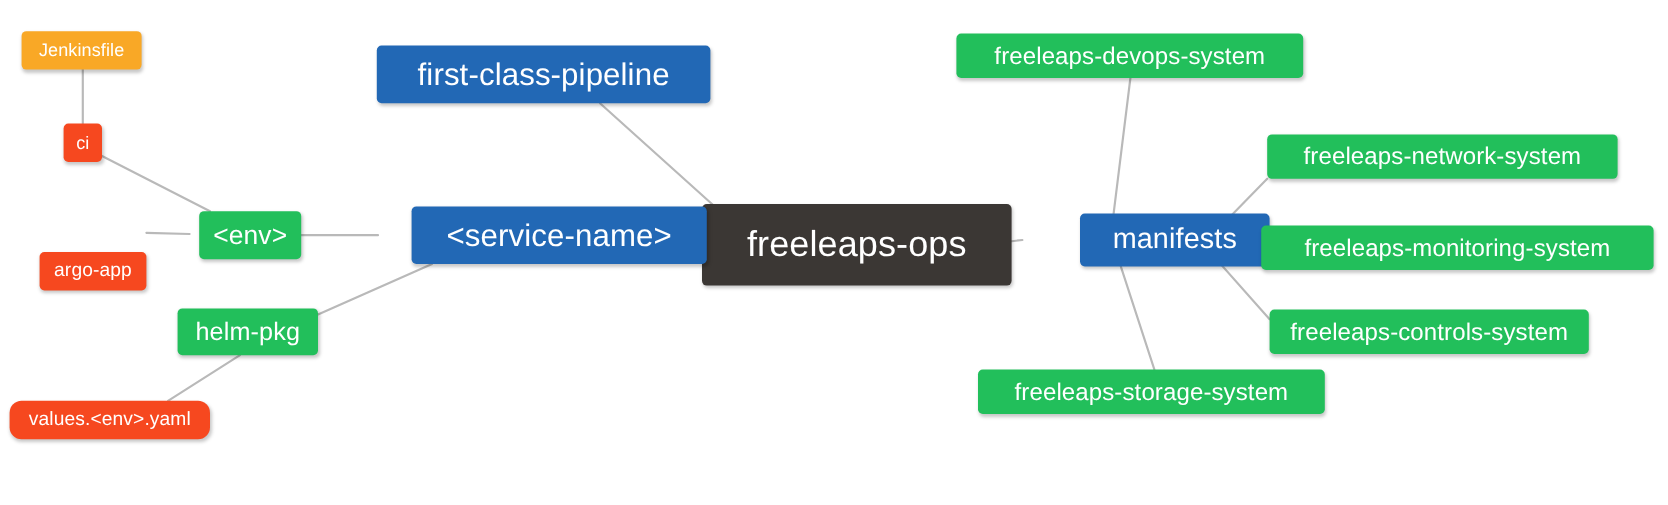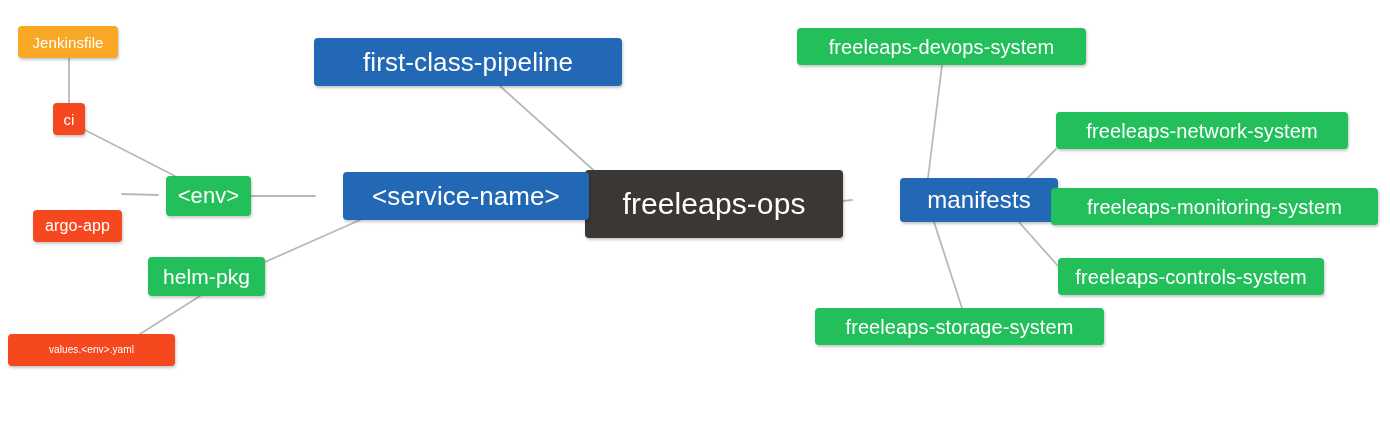--- a/index.html
+++ b/index.html
@@ -61,27 +61,27 @@
       <line x1="200" y1="296" x2="140" y2="334" stroke="#b9b9b9" stroke-width="1.8" stroke-linecap="round"></line>
       <line x1="928" y1="178" x2="942" y2="65" stroke="#b9b9b9" stroke-width="1.8" stroke-linecap="round"></line>
       <line x1="1010" y1="196" x2="1056" y2="149" stroke="#b9b9b9" stroke-width="1.8" stroke-linecap="round"></line>
       <line x1="1010" y1="204" x2="1051" y2="206" stroke="#b9b9b9" stroke-width="1.8" stroke-linecap="round"></line>
       <line x1="1010" y1="212" x2="1058" y2="266" stroke="#b9b9b9" stroke-width="1.8" stroke-linecap="round"></line>
       <line x1="934" y1="222" x2="962" y2="308" stroke="#b9b9b9" stroke-width="1.8" stroke-linecap="round"></line>
     </svg>
   <div id="node-layer">
       <div class="node n-root" style="left: 585px; top: 170px; width: 258px; height: 68px; font-size: 30px;">freeleaps-ops</div>
       <div class="node n-blue" style="left: 315px; top: 172px; width: 246px; height: 48px; font-size: 26px; margin-left: 28px;">&lt;service-name&gt;</div>
-      <div class="node n-blue" style="left: 314px; top: 38px; width: 308px; height: 48px; font-size: 26px;">first-class-pipeline</div>
+      <div class="node n-blue" style="left: 314px; top: 38px; width: 278px; height: 48px; font-size: 26px;">first-class-pipeline</div>
       <div class="node n-blue" style="left: 852px; top: 178px; width: 158px; height: 44px; font-size: 24px; margin-left: 48px;">manifests</div>
       <div class="node n-green" style="left: 166px; top: 176px; width: 85px; height: 40px; font-size: 22px;">&lt;env&gt;</div>
       <div class="node n-green" style="left: 148px; top: 257px; width: 117px; height: 39px; font-size: 21px;">helm-pkg</div>
       <div class="node n-orange" style="left: 18px; top: 26px; width: 100px; height: 32px; font-size: 15px;">Jenkinsfile</div>
       <div class="node n-red" style="left: 53px; top: 103px; width: 32px; height: 32px; font-size: 15px;">ci</div>
       <div class="node n-red" style="left: 33px; top: 178px; width: 89px; height: 32px; font-size: 16px; margin-top: 32px;">argo-app</div>
-      <div class="node n-red" style="left: 8px; top: 334px; width: 167px; height: 32px; font-size: 10px;">values.&lt;env&gt;.yaml</div>
+      <div class="node n-red" style="left: 8px; top: 334px; width: 167px; height: 32px; font-size: 16px; border-radius: 10px;">values.&lt;env&gt;.yaml</div>
       <div class="node n-green" style="left: 797px; top: 28px; width: 289px; height: 37px; font-size: 20px;">freeleaps-devops-system</div>
       <div class="node n-green" style="left: 1056px; top: 112px; width: 292px; height: 37px; font-size: 20px;">freeleaps-network-system</div>
       <div class="node n-green" style="left: 1051px; top: 188px; width: 327px; height: 37px; font-size: 20px;">freeleaps-monitoring-system</div>
       <div class="node n-green" style="left: 1058px; top: 258px; width: 266px; height: 37px; font-size: 20px;">freeleaps-controls-system</div>
       <div class="node n-green" style="left: 815px; top: 308px; width: 289px; height: 37px; font-size: 20px;">freeleaps-storage-system</div>
     </div>
 </div>
 
 </body></html>

